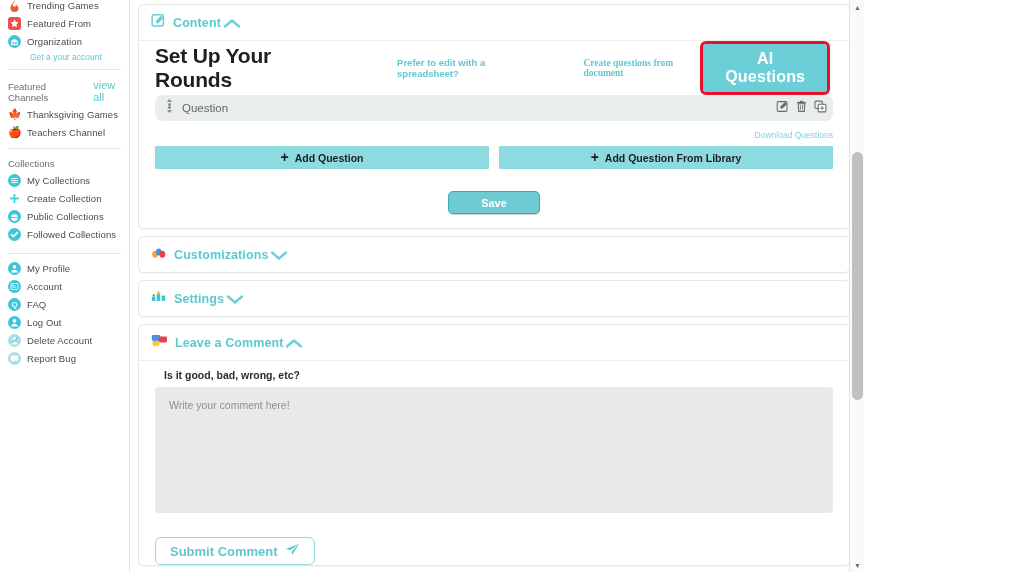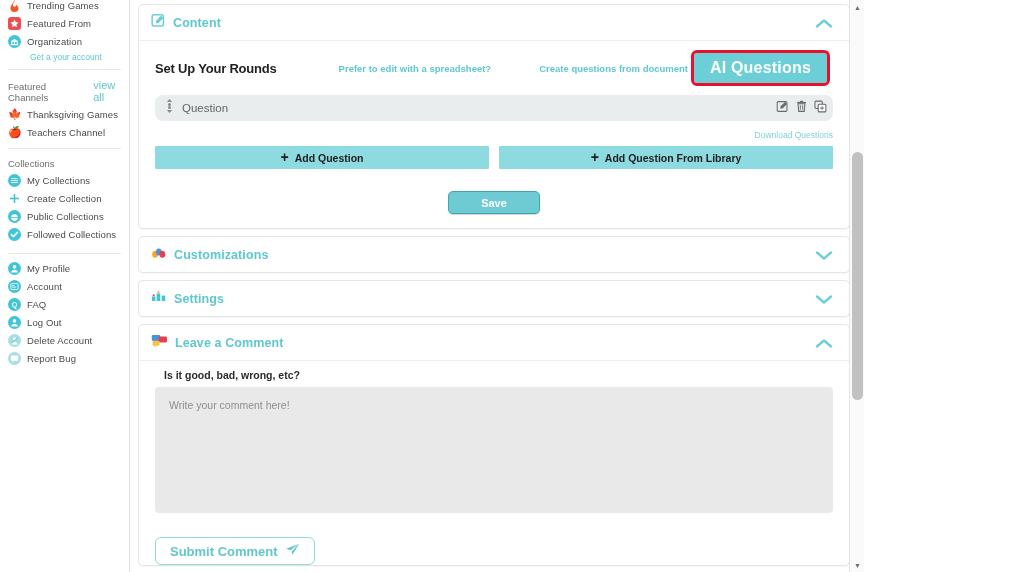--- a/index.html
+++ b/index.html
@@ -56,36 +56,36 @@
   }
   .card {
     background: #ffffff;
     border: 1px solid #e6e6e6;
     border-radius: 5px;
     box-shadow: 0 1px 1px rgba(0,0,0,.04);
     margin-bottom: 7px;
     position: relative;
   }
   .card-head {
-    display:flex; align-items:center; justify-content: space-between;
+    display:flex; align-items:center; 
     padding: 8px 14px 8px 12px;
     border-bottom: 1px solid #eeeeee;
     cursor: pointer;
   }
   .card-head.nb { border-bottom: none; }
   .card-head-left { display:flex; align-items:center; gap:7px; }
   .card-title { font-size: 12.5px; color: #5ec8d0; font-weight: 600; letter-spacing:.1px; }
   .chev { width: 22px; height: 13px; }
 
   .content-body { padding: 10px 16px 14px 16px; }
 
   .rounds-row {
     display: flex; align-items: center; height: 34px; position: relative;
   }
-  .rounds-title { font-size: 13px; font-weight: 700; color: #1f1f1f; letter-spacing: -.2px;}
+  .rounds-title { font-size: 21px; font-weight: 700; color: #1f1f1f; letter-spacing: -.2px;}
   .link-teal { font-size: 9.5px; color: #5ec8d0; cursor: pointer; font-weight:600; }
   .ai-btn {
     background:#6ccfd8; color:#fff; border: none;
     font-size: 16px; font-weight: 700; letter-spacing:.2px;
     padding: 6px 16px; border-radius: 3px; cursor: pointer;
     outline: 3px solid #e8112d; outline-offset: 0px;
   }
 
   .q-bar {
     background:#e9edee; border-radius: 8px;
@@ -329,21 +329,21 @@
               <path d="M4 9.5L11 3.5l7 6" stroke="#6ccfd8" stroke-width="2.4" fill="none" stroke-linecap="round" stroke-linejoin="round"></path>
             </svg>
         </span>
       </div>
 
       <div class="content-body">
 
         <div class="rounds-row">
           <div class="rounds-title">Set Up Your Rounds</div>
           <div class="link-teal" style="margin-left:62px;">Prefer to edit with a spreadsheet?</div>
-          <div class="link-teal" style="margin-left:48px;">Create questions from document</div>
+          <div class="link-teal" style="margin-left:48px;font-family:Liberation Serif, serif;">Create questions from document</div>
           <button class="ai-btn" style="margin-left:auto; margin-right:6px;">AI Questions</button>
         </div>
 
         <div class="q-bar">
           <div class="q-left">
             <span>
               <svg width="9" height="16" viewBox="0 0 9 16">
                   <path d="M4.5 1l2.6 3H1.9z" fill="#8a8a8a"></path>
                   <path d="M4.5 15l2.6-3H1.9z" fill="#8a8a8a"></path>
                   <circle cx="4.5" cy="6.4" r="1.5" fill="#8a8a8a"></circle>

